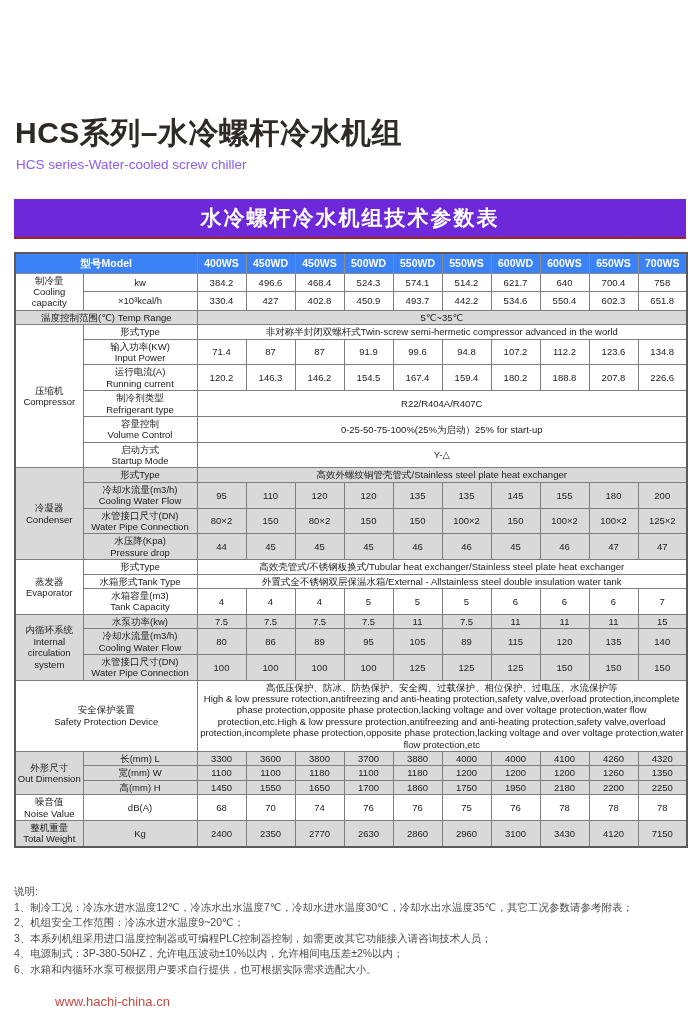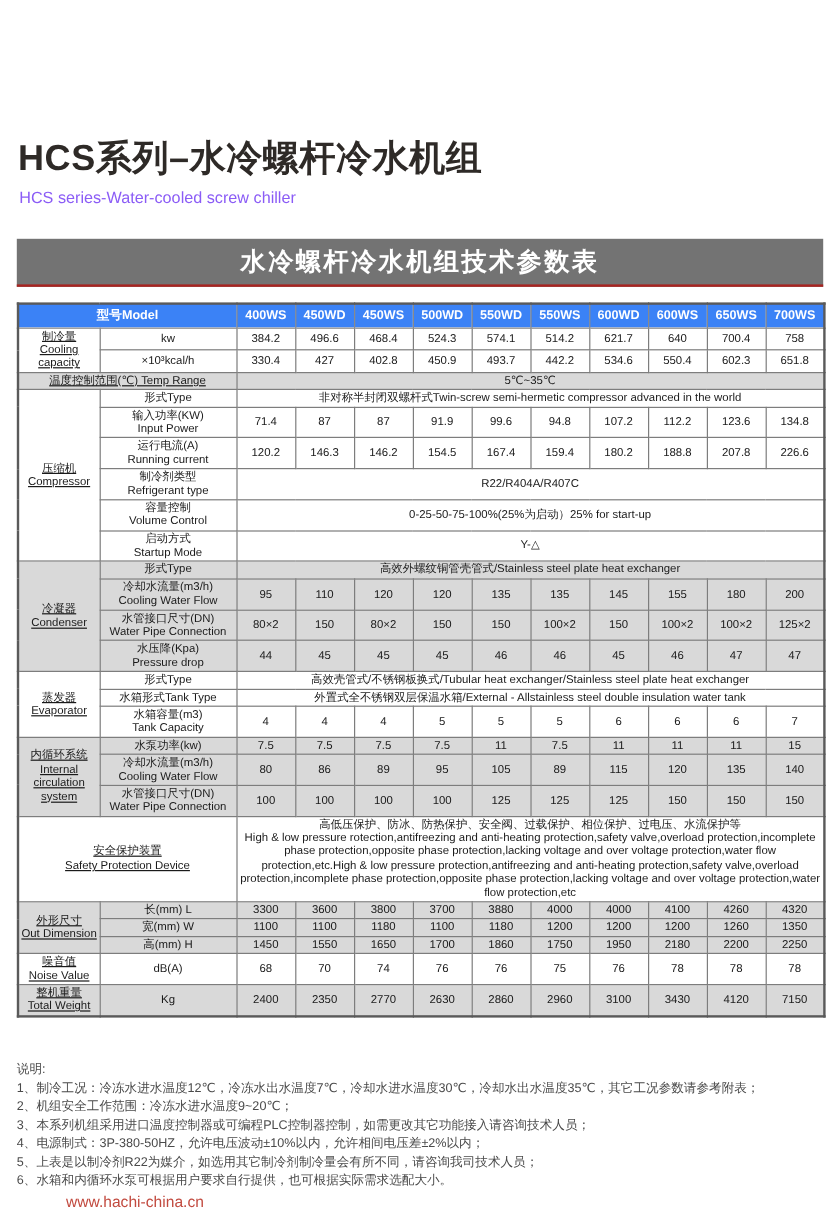--- a/index.html
+++ b/index.html
@@ -11,41 +11,41 @@
   .page-title{
     position:absolute;left:15px;top:116px;
     font-size:30px;font-weight:600;color:#2e2a27;letter-spacing:0.5px;line-height:1.1;
   }
   .page-subtitle{
     position:absolute;left:16px;top:157px;
     font-size:13.5px;font-weight:400;color:#8b5cf6;
   }
   .banner{
     position:absolute;left:14px;top:199px;width:672px;height:38px;
-    background:#737373;border-bottom:2px solid #a82320;
+    background:#6d28d9;border-bottom:2px solid #a82320;
     display:flex;align-items:center;justify-content:center;
     color:#ffffff;font-size:21px;font-weight:bold;letter-spacing:2px;
   }
   .table-wrap{position:absolute;left:14px;top:252px;width:672px;}
   table.spec{
     border-collapse:collapse;width:672px;table-layout:fixed;
     border:2px solid #5a5a5a;
   }
   table.spec td{
     border:1px solid #7d7d7d;text-align:center;vertical-align:middle;
     padding:1px 1px;font-size:9.5px;line-height:1.2;color:#1a1a1a;
     white-space:pre-line;word-wrap:break-word;
   }
   tr.w td{background:#ffffff;}
   tr.g td{background:#d9d9d9;}
   tr.d td{
     background:#3b82f6;color:#ffffff;font-weight:bold;font-size:10.5px;
     padding:3px 0;border-color:#8a8a8a;
   }
-  td.sec{font-size:9px;text-decoration:underline;}
+  td.sec{font-size:9px;}
   td.sub{font-size:9px;}
   td.wide{font-size:9.5px;}
   td.safety{
     text-align:left;padding:4px 7px;font-size:9.2px;line-height:1.28;
   }
   .notes{
     position:absolute;left:14px;top:884px;width:672px;
     font-size:10.5px;line-height:15.5px;color:#4a4a4a;
   }
   .footer{position:absolute;left:0;top:994px;width:700px;font-size:13px;}
@@ -368,20 +368,19 @@
       </tbody>
   </table>
 </div>
 
 <div class="notes">
   <div>说明:</div>
   <div>1、制冷工况：冷冻水进水温度12℃，冷冻水出水温度7℃，冷却水进水温度30℃，冷却水出水温度35℃，其它工况参数请参考附表；</div>
   <div>2、机组安全工作范围：冷冻水进水温度9~20℃；</div>
   <div>3、本系列机组采用进口温度控制器或可编程PLC控制器控制，如需更改其它功能接入请咨询技术人员；</div>
   <div>4、电源制式：3P-380-50HZ，允许电压波动±10%以内，允许相间电压差±2%以内；</div>
-  <div>5、上表是以制冷剂R22为媒介，如选用其它制冷剂制冷量会有所不同，请咨询我司技术人员；</div>
   <div>6、水箱和内循环水泵可根据用户要求自行提供，也可根据实际需求选配大小。</div>
 </div>
 
 <div class="footer">
   <span class="pagenum">24</span>
   <span class="site">www.hachi-china.cn</span>
 </div>
 
 </body></html>

